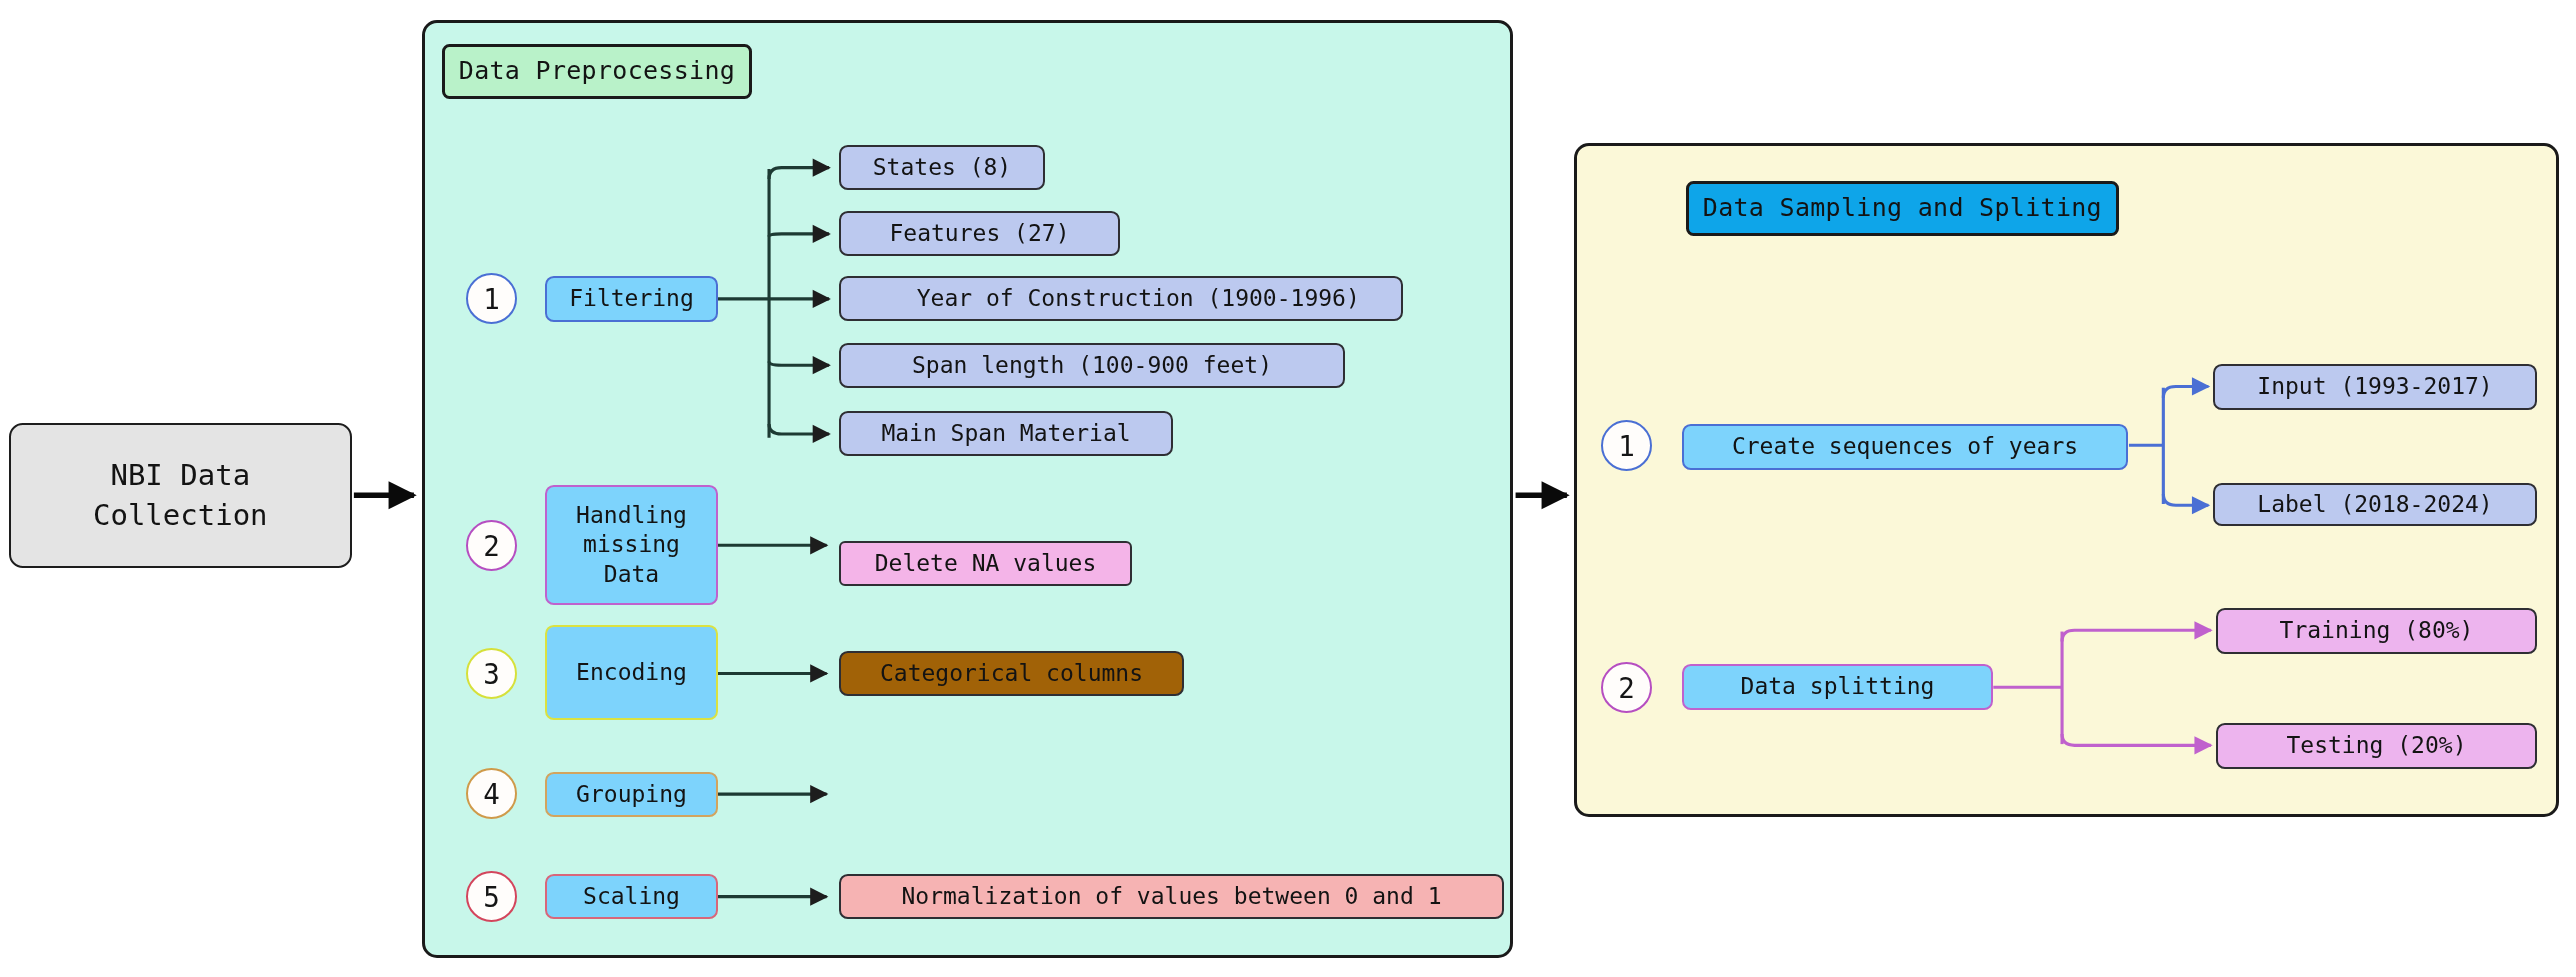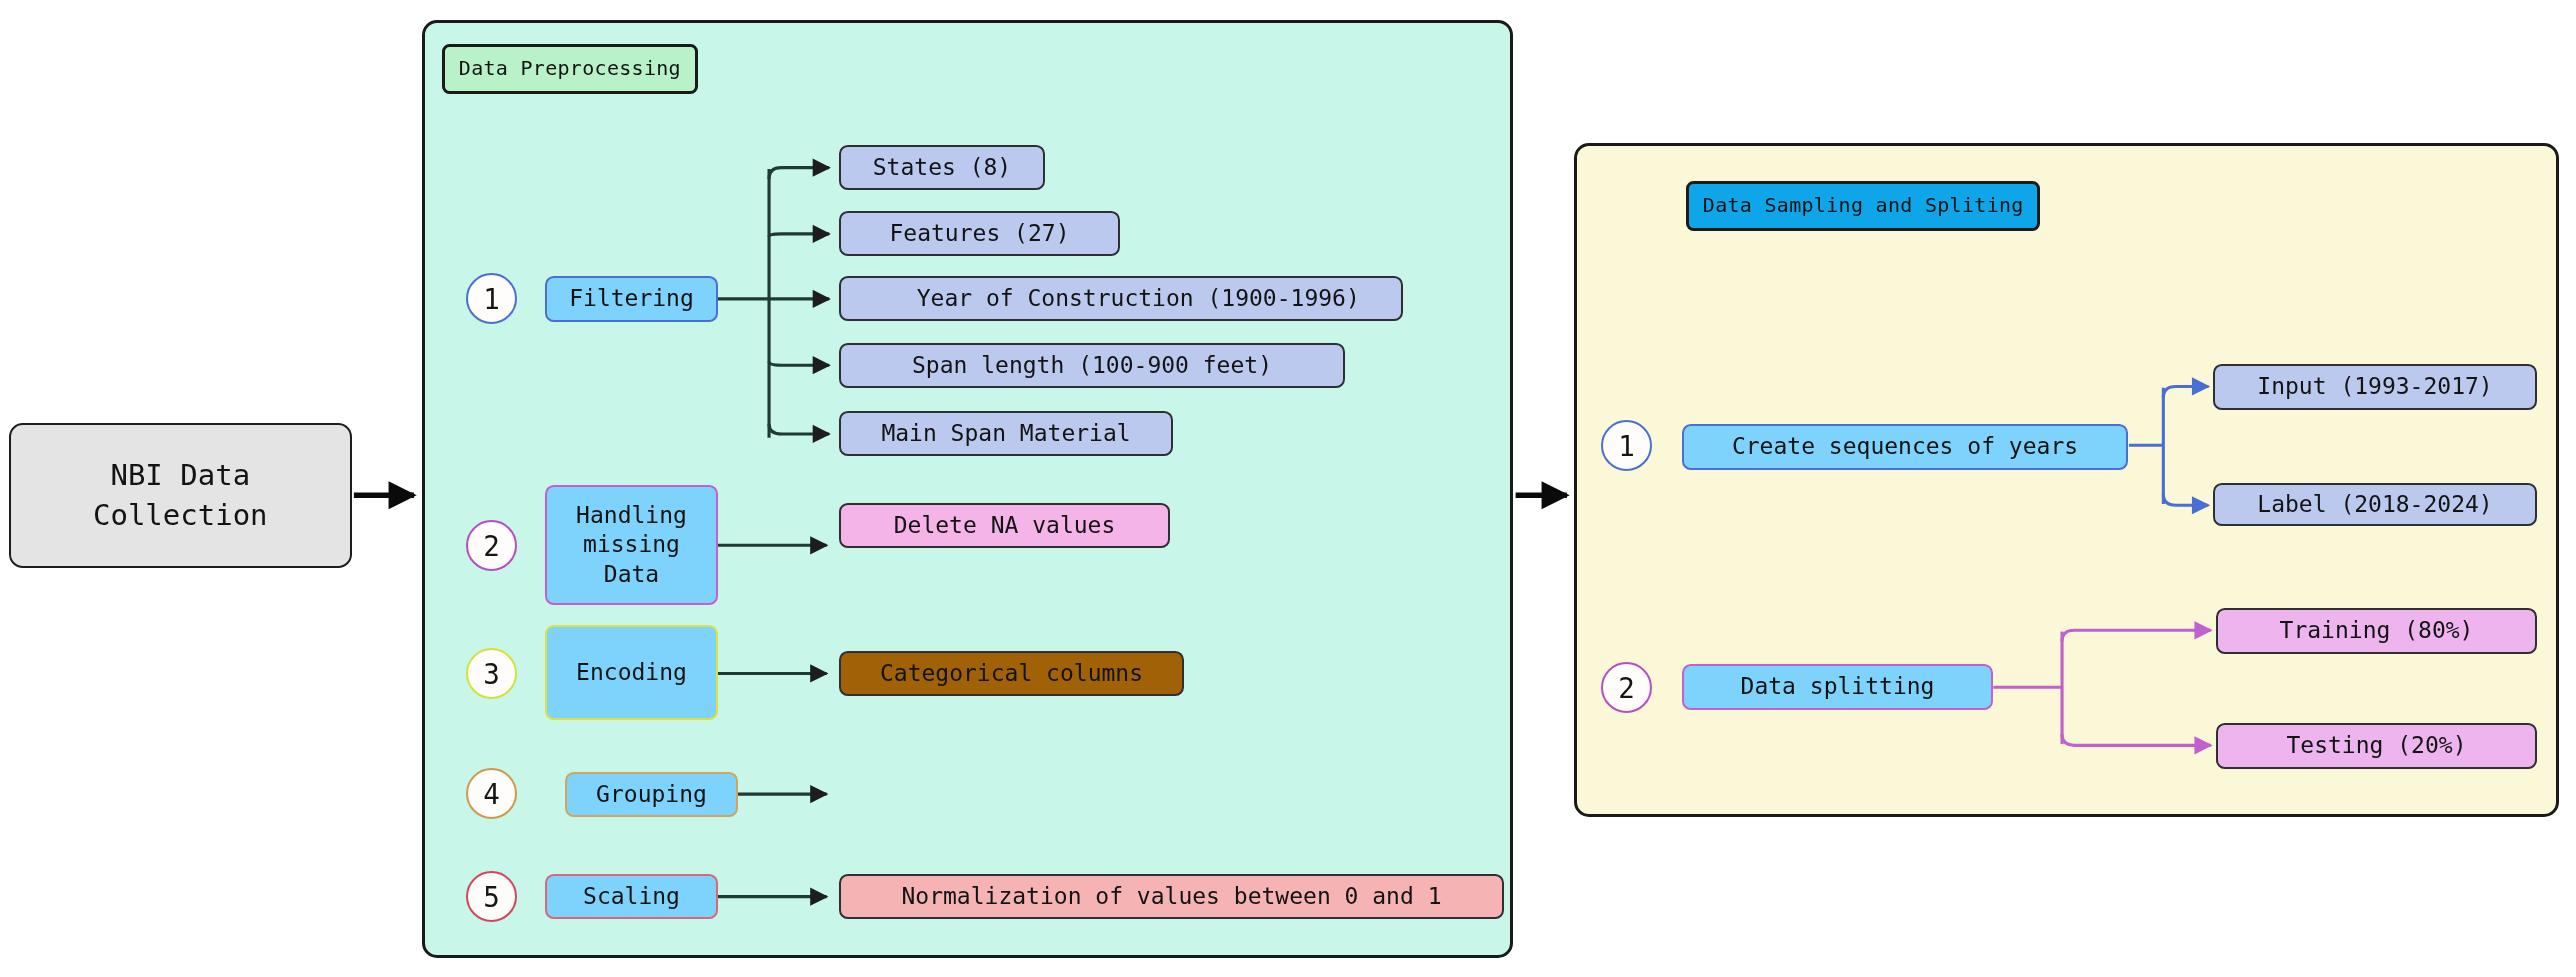--- a/index.html
+++ b/index.html
@@ -49,21 +49,21 @@
     left: 1574px; top: 143px;
     width: 985px; height: 674px;
     background: #fbf8d8;
   }
 
   .subgraph-title {
     position: absolute;
     box-sizing: border-box;
     border: 3.1px solid #1a1a1a;
     border-radius: 7.5px;
-    font-size: 20px;
+    font-size: 25px;
     line-height: 1;
     letter-spacing: 0.3px;
     color: #131313;
     padding: 11.3px 13.8px 12.5px 13.8px;
     white-space: nowrap;
     z-index: 3;
   }
   #title-preprocessing {
     left: 442px; top: 44px;
     background: #b9f2c9;
@@ -111,21 +111,21 @@
     white-space: pre-line;
     padding: 2.5px 7.5px;
     z-index: 3;
   }
 
   
   .node-white { background: #7dd3fc; }
   .ol-blue   { border-color: #4a6fd4; }
   .ol-purple { border-color: #c061cd; }
   .ol-yellow { border-color: #dbe241; }
-  .ol-tan    { border-color: #d3a45e; margin-left: 20px; }
+  .ol-tan    { border-color: #d3a45e; }
   .ol-red    { border-color: #d9667a; }
 
   
   .fill-blue   { background: #bcc9ef; border-color: #2e2e33; text-align: center; }
   .fill-pink   { background: #f4b4e8; border-color: #2e2e33; }
   .fill-yellow { background: #a16207; border-color: #2e2e33; }
   .fill-peach  { background: #f7cdad; border-color: #2e2e33; }
   .fill-salmon { background: #f6b3b3; border-color: #2e2e33; }
   .fill-violet { background: #edb4ee; border-color: #2e2e33; }
   .fill-gray   { background: #e4e4e4; border-color: #1d1d1d; }
@@ -218,21 +218,21 @@
   <div class="node fill-blue" style="left:839px; top:145px; width:206px; height:45px;">States (8)</div>
   <div class="node fill-blue" style="left:839px; top:211px; width:281px; height:45px;">Features (27)</div>
   <div class="node fill-blue" style="left:839px; top:276px; width:564px; height:45px;padding-left:42px;">Year of Construction (1900-1996)</div>
   <div class="node fill-blue" style="left:839px; top:343px; width:506px; height:45px;">Span length (100-900 feet)</div>
   <div class="node fill-blue" style="left:839px; top:411px; width:334px; height:45px;">Main Span Material</div>
 
   <div class="step-circle c-purple" style="left:466px; top:520px;">2</div>
   <div class="node node-white ol-purple" style="left:545px; top:485px; width:173px; height:120px;">Handling
 missing
 Data</div>
-  <div class="node fill-pink" style="left:839px; top:503px; width:331px; height:45px;">Delete NA values</div>
+  <div class="node fill-pink" style="left:839px; top:541px; width:293px; height:45px;border-radius:6px;">Delete NA values</div>
 
   <div class="step-circle c-yellow" style="left:466px; top:648px;">3</div>
   <div class="node node-white ol-yellow" style="left:545px; top:625px; width:173px; height:95px;">Encoding</div>
   <div class="node fill-yellow" style="left:839px; top:651px; width:345px; height:45px;">Categorical columns</div>
 
   <div class="step-circle c-tan" style="left:466px; top:768px;">4</div>
   <div class="node node-white ol-tan" style="left:545px; top:772px; width:173px; height:45px;">Grouping</div>
 
   <div class="step-circle c-red" style="left:466px; top:871px;">5</div>
   <div class="node node-white ol-red" style="left:545px; top:874px; width:173px; height:45px;">Scaling</div>

